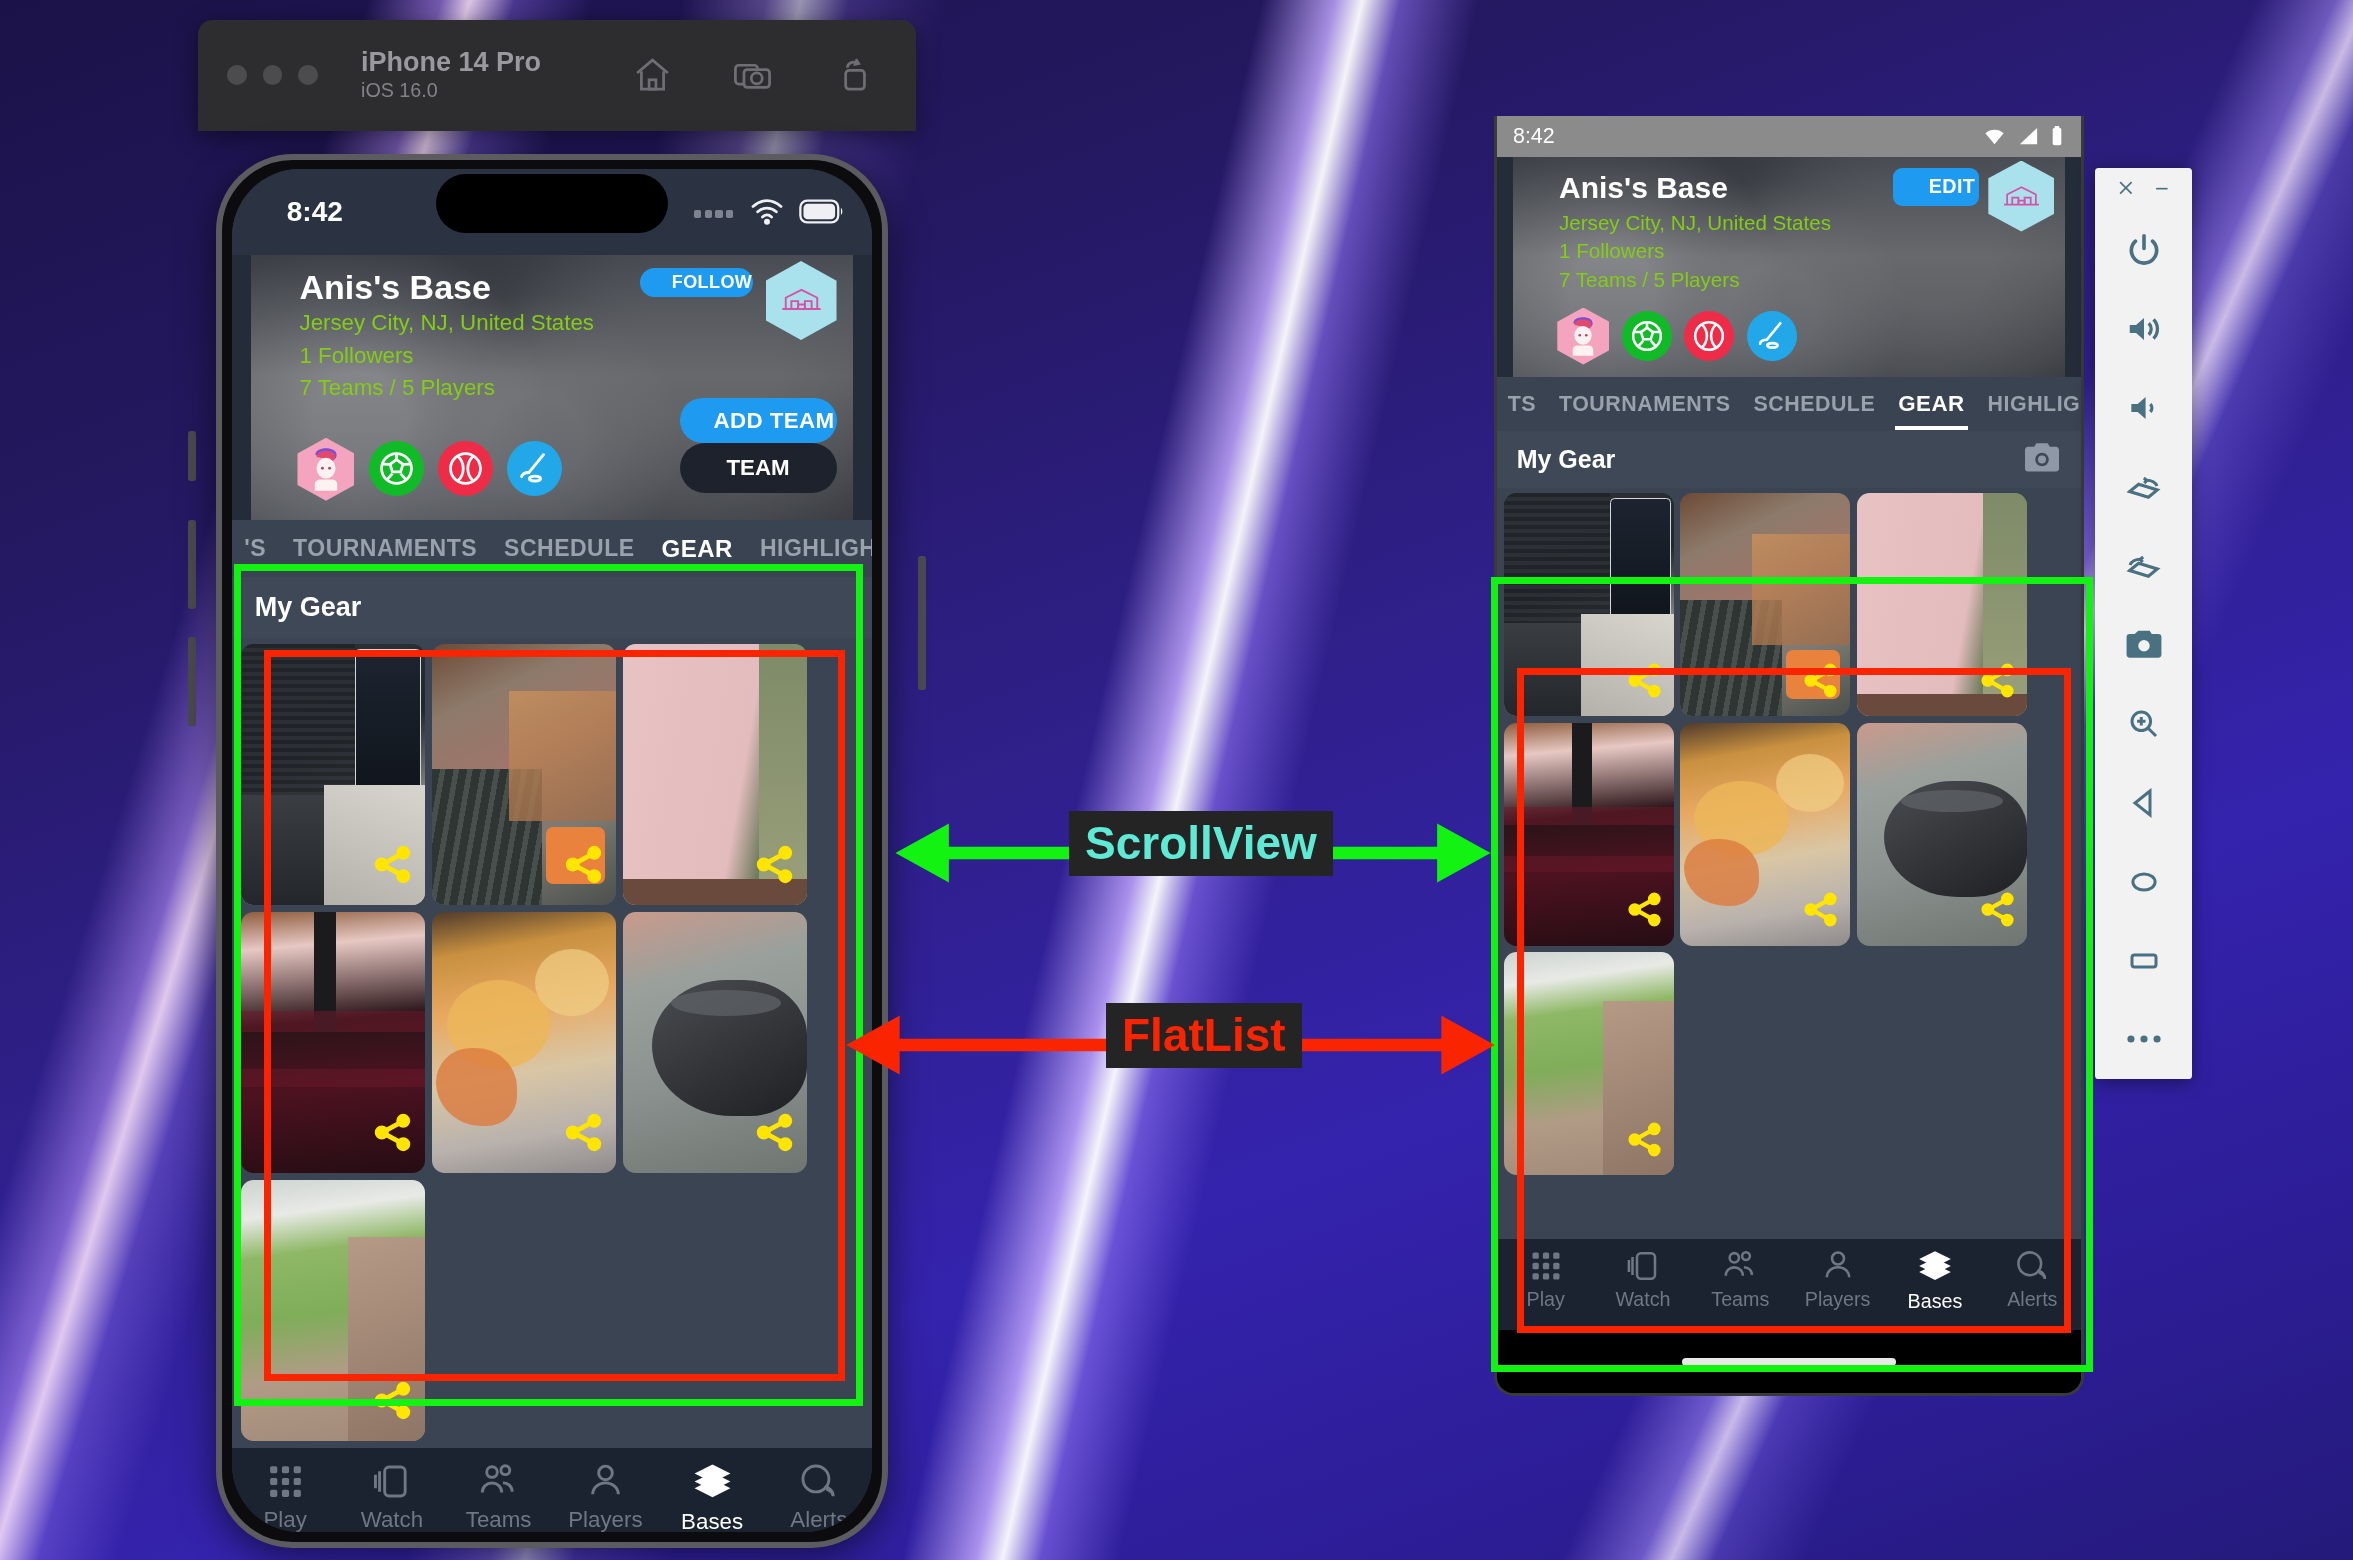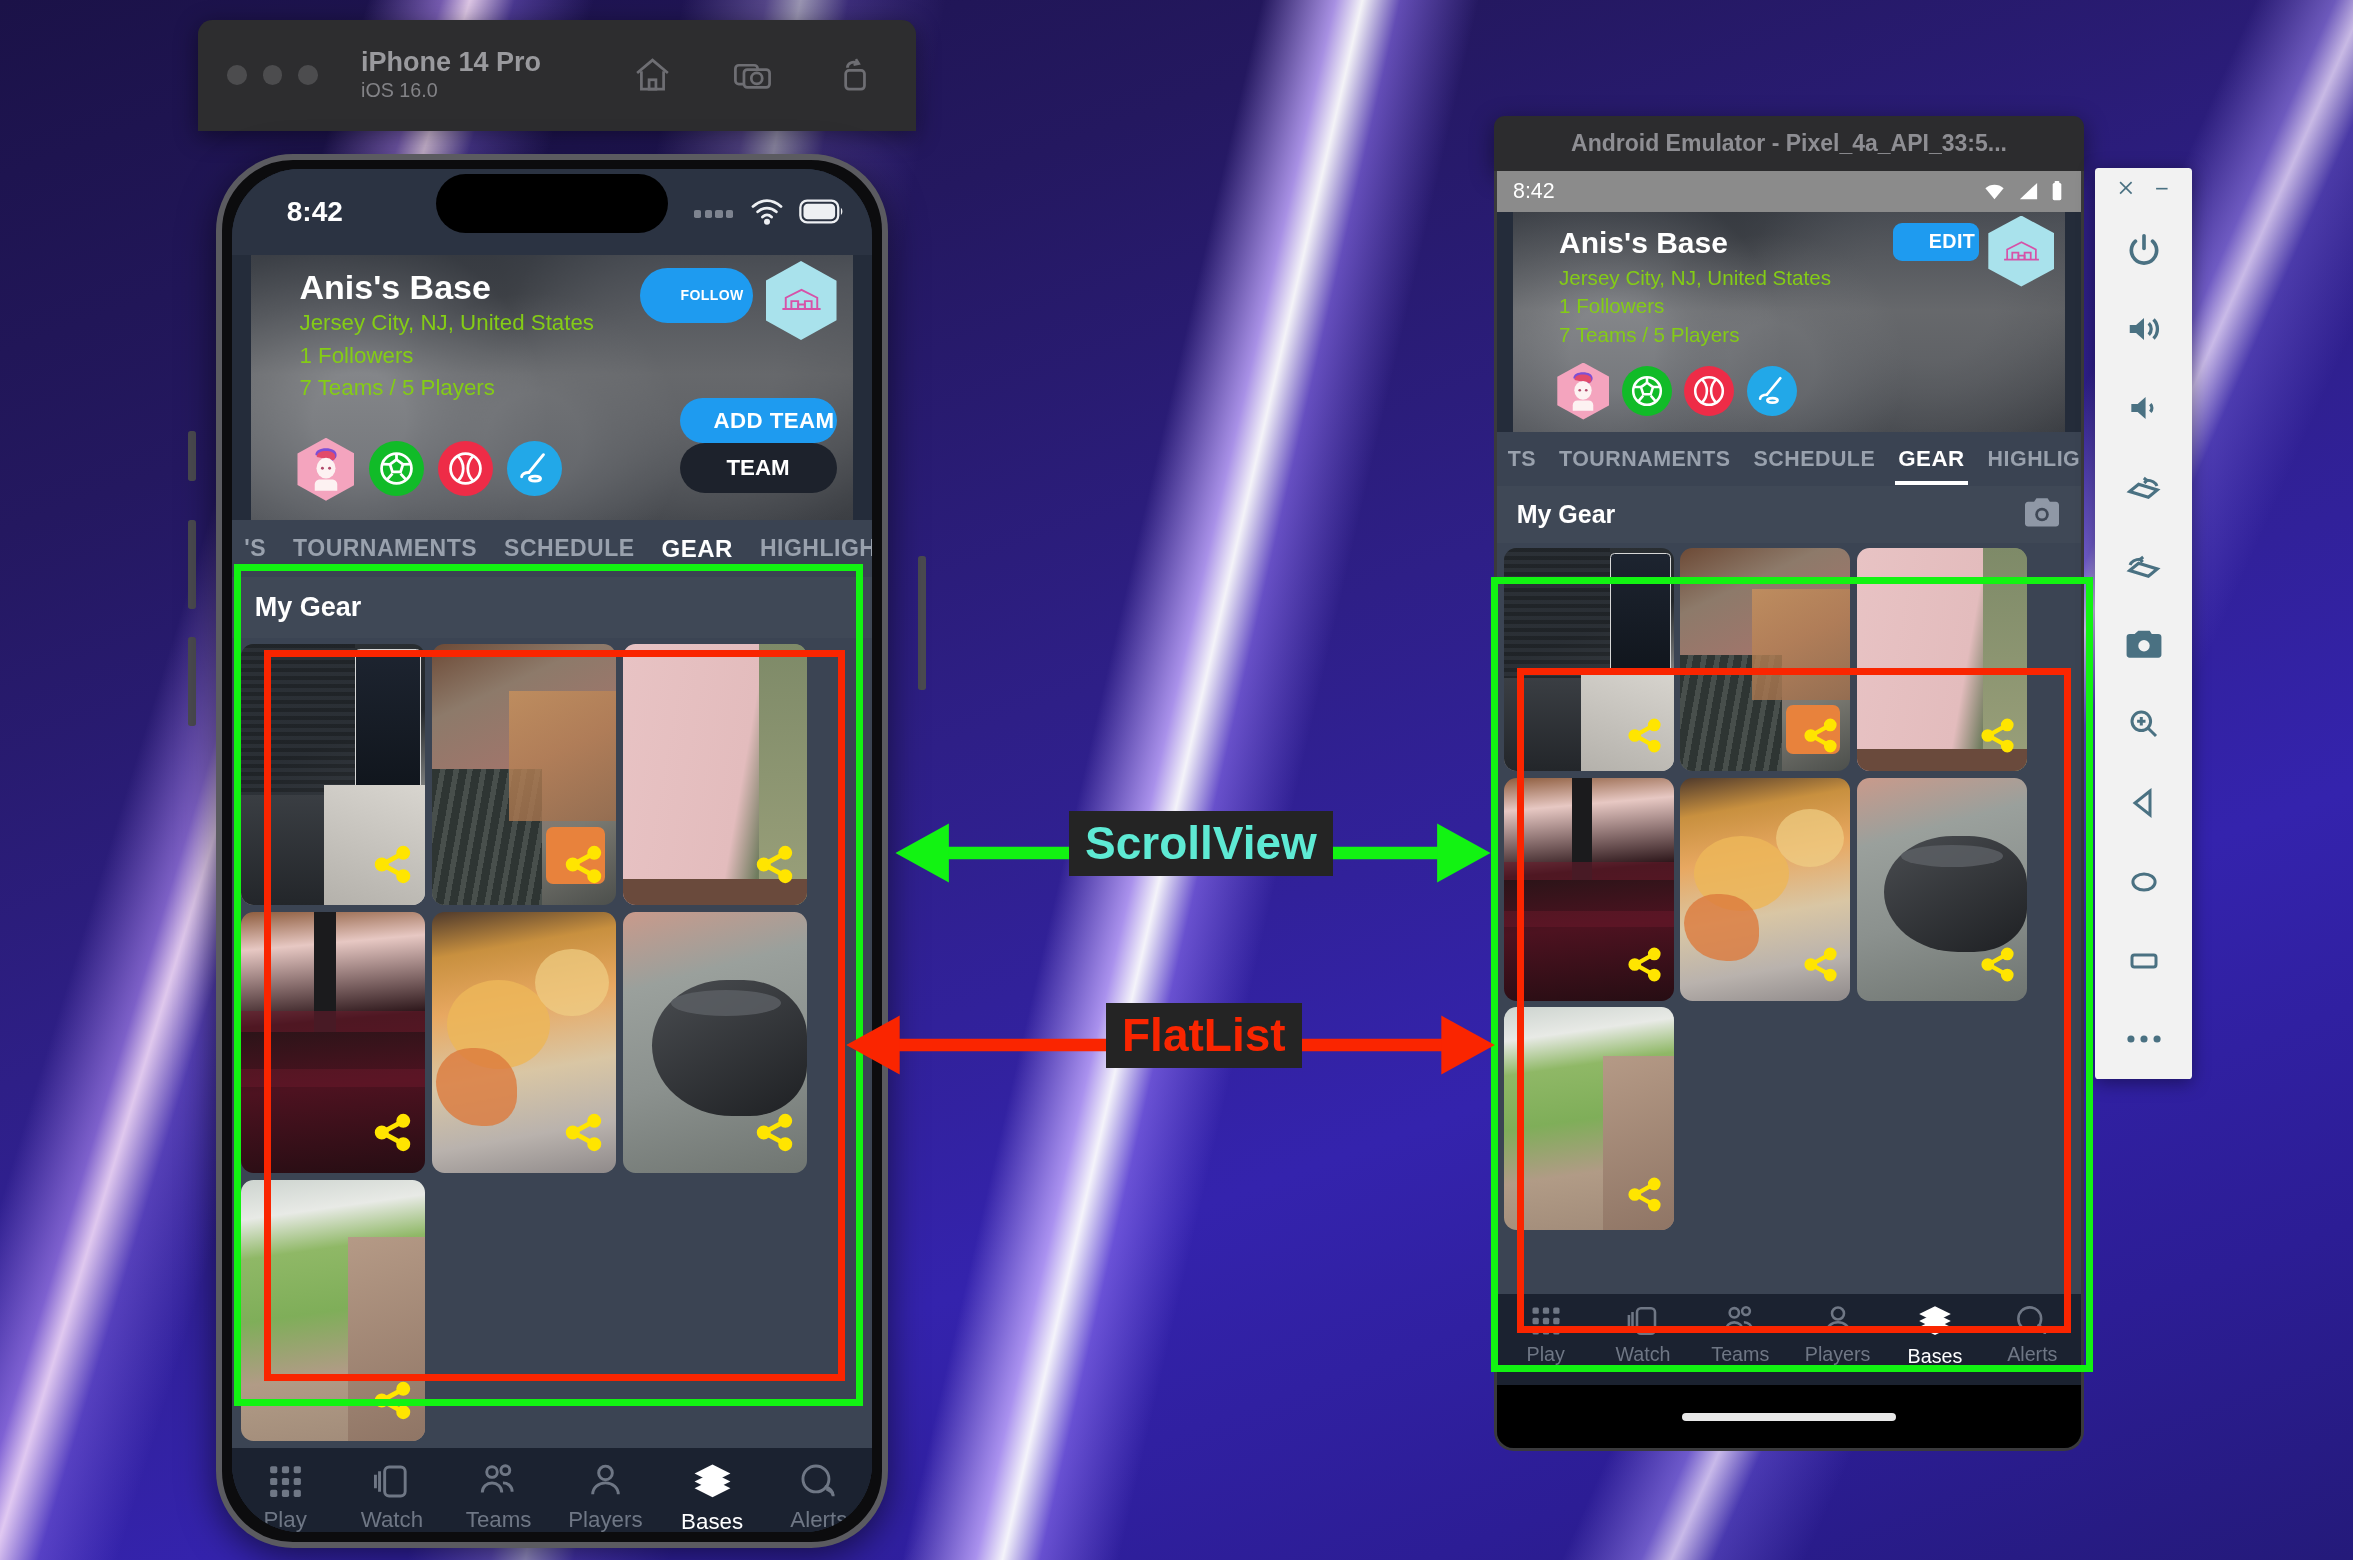--- a/index.html
+++ b/index.html
@@ -217,21 +217,21 @@
 
         <div class="hero" style="height:265px; margin:0 19.7px 0 19.7px; flex:none;">
           <div class="hero-bg"></div>
           <div class="hero-scrim"></div>
           <div class="hero-inner">
             <div class="base-name" style="position:absolute; left:18px; top:12.5px; font-size:34px;">Anis's Base</div>
             <div class="base-meta" style="position:absolute; left:18px; top:55px; font-size:22.3px;">Jersey City, NJ, United States</div>
             <div class="base-meta" style="position:absolute; left:18px; top:88px; font-size:22.3px;">1 Followers</div>
             <div class="base-meta" style="position:absolute; left:18px; top:120px; font-size:22.3px;">7 Teams / 5 Players</div>
 
-            <div class="pill-btn" style="position:absolute; right:100px; top:12.5px; width:113px; height:55px; font-size:14px;">FOLLOW</div>
+            <div class="pill-btn" style="position:absolute; right:100px; top:12.5px; width:113px; height:29px; font-size:18px;">FOLLOW</div>
 
             <div class="hexlogo" style="position:absolute; right:16px; top:5.4px; width:71px; height:79px;">
               <svg width="45" height="30" viewBox="0 0 40 26" fill="none" stroke="#d652a8" stroke-width="1.7">
                   <path d="M3 21h34"></path>
                   <path d="M6 21V11l14-7 14 7v10"></path>
                   <path d="M11 21v-7h6v7M23 21v-7h6v7"></path>
                   <path d="M17 21v-4h6v4"></path>
                 </svg>
             </div>
 
@@ -439,21 +439,20 @@
             <span class="lbl" style="font-size:22.3px; margin-top:5.4px;">Alerts</span>
           </div>
         </div>
 
       </div>
     </div>
   </div>
 </div>
 
 <div id="android-sim">
-  <div class="and-titlebar">Android Emulator - Pixel_4a_API_33:5...</div>
   <div class="and-device">
     <div class="app">
 
       <div class="and-statusbar" style="flex:none;">
         <span>8:42</span>
         <span class="and-status-icons">
           <svg width="27" height="23" viewBox="0 0 24 24" fill="#fff">
               <path d="M12 20 2.5 8.5C5.3 6.2 8.5 5 12 5s6.7 1.2 9.5 3.5z"></path>
             </svg>
           <svg width="27" height="23" viewBox="0 0 24 24" fill="#fff">

